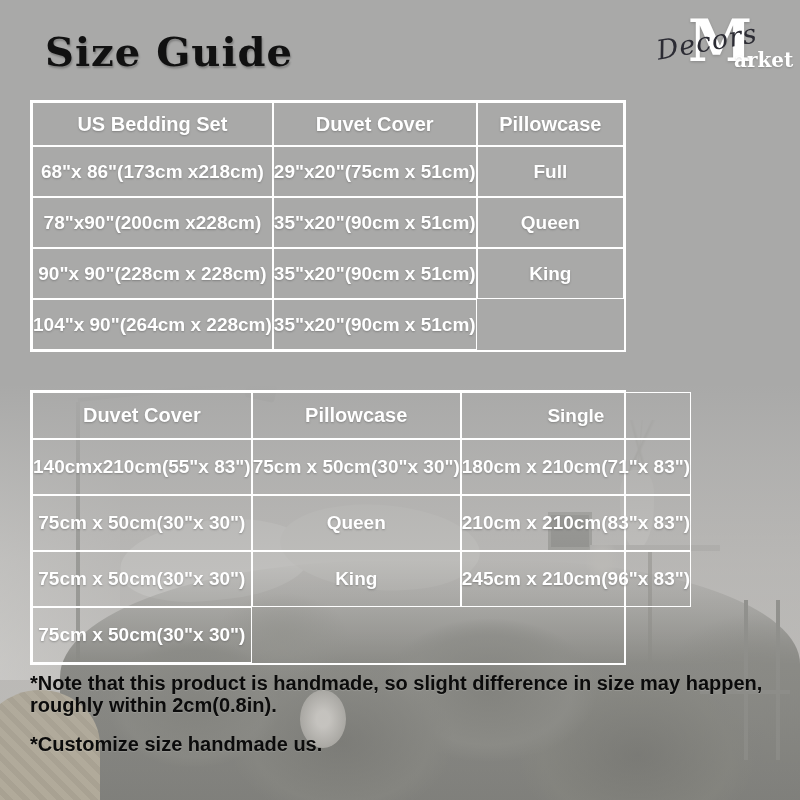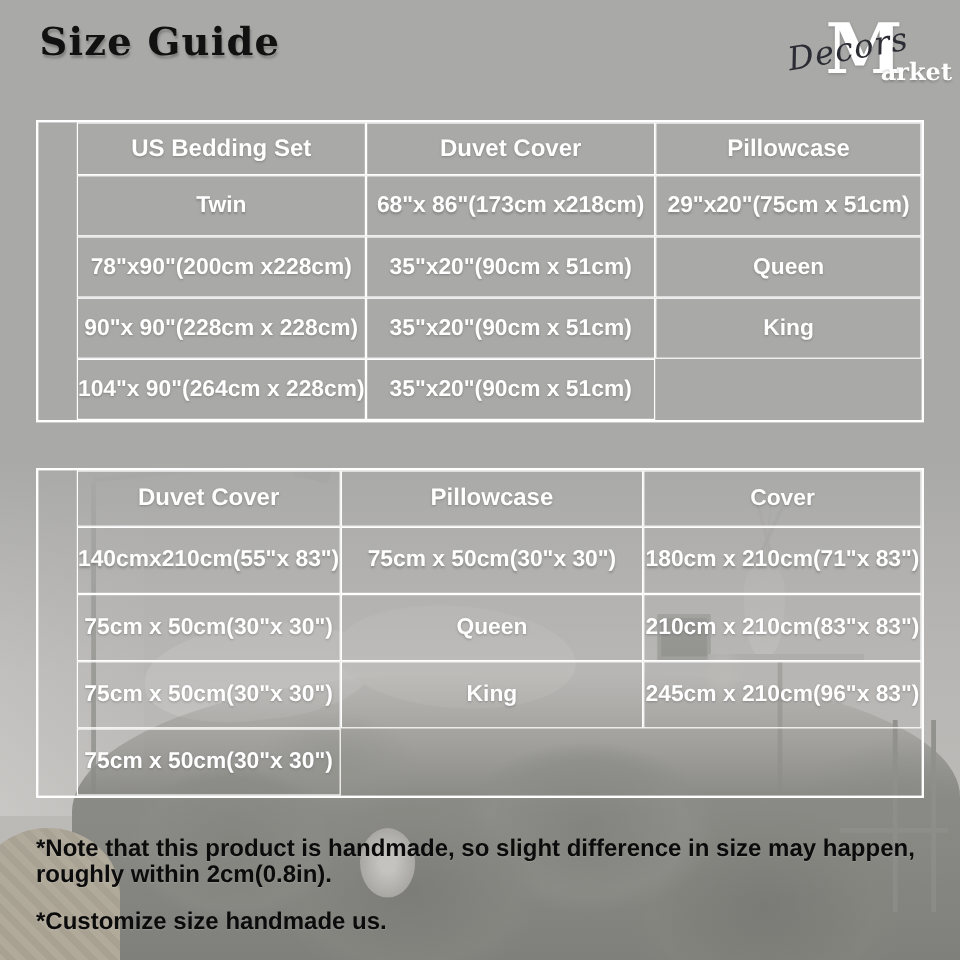--- a/index.html
+++ b/index.html
@@ -40,45 +40,45 @@
   .rack-bar{position:absolute;left:700px;top:690px;width:90px;height:4px;background:#73736c;}
   .basket{position:absolute;left:-20px;top:690px;width:120px;height:110px;background:repeating-linear-gradient(45deg,#b7ab90 0 6px,#a89c82 6px 12px);border-radius:50% 50% 0 0;}
 
   
   .overlay{position:absolute;inset:0;background:linear-gradient(180deg,
       rgba(169,169,168,1) 0%,rgba(169,169,168,1) 48%,
       rgba(169,169,168,0.82) 58%,rgba(169,169,168,0.62) 70%,
       rgba(169,169,168,0.5) 82%,rgba(169,169,168,0.42) 100%);}
 
   
-  .page-title{position:absolute;left:33px;top:16px;margin:0;
+  .page-title{position:absolute;left:33px;top:16px;margin:12px;
     font-family:"DejaVu Serif","Liberation Serif",serif;font-weight:bold;
-    font-size:32px;letter-spacing:1px;color:#111;
+    font-size:40px;letter-spacing:1px;color:#111;
     text-shadow:1px 2px 2px rgba(0,0,0,0.25);}
   .logo{position:absolute;left:642px;top:8px;width:150px;height:72px;}
   .logo-m{position:absolute;left:46px;top:4px;font-family:"DejaVu Serif","Liberation Serif",serif;
     font-weight:bold;font-size:58px;line-height:1;color:#fff;text-shadow:0 1px 3px rgba(0,0,0,0.2);}
   .logo-script{position:absolute;left:14px;top:18px;font-family:"DejaVu Serif","Liberation Serif",serif;
     font-style:italic;font-size:27px;color:#2c2c34;transform:rotate(-10deg);letter-spacing:1px;}
   .logo-rest{position:absolute;left:92px;top:40px;font-family:"DejaVu Serif","Liberation Serif",serif;
     font-weight:bold;font-size:20px;color:#fff;text-shadow:0 1px 2px rgba(0,0,0,0.2);}
 
   
-  .size-table{position:absolute;left:30px;width:740px;display:grid;
-    grid-template-columns:203fr 280fr 257fr;border:2px solid #fff;box-sizing:border-box;padding-left:32px;}
+  .size-table{position:absolute;left:30px;width:596px;display:grid;
+    grid-template-columns:203fr 280fr 257fr;border:2px solid #fff;box-sizing:border-box;}
   .t1{top:100px;grid-template-rows:44px repeat(4,51px);}
   .t2{top:390px;grid-template-rows:47px repeat(4,56px);}
   .cell{display:flex;align-items:center;justify-content:center;border:1px solid #fff;
     color:#fff;font-weight:bold;text-align:center;white-space:nowrap;
     text-shadow:0 1px 2px rgba(70,70,70,0.4);}
   .th{font-size:20px;}
   .td{font-size:19px;}
 
   
-  .notes{position:absolute;left:30px;top:672px;width:748px;color:#0b0b0b;margin-top:24px;}
+  .notes{position:absolute;left:30px;top:672px;width:748px;color:#0b0b0b;}
   .notes p{margin:0;font-weight:bold;font-size:20px;line-height:22px;
     text-shadow:0 1px 1px rgba(255,255,255,0.15);}
   .notes p + p{margin-top:17px;}
 </style>
 </head>
 <body>
 
 <div class="canvas">
 
   <div class="photo">
@@ -110,41 +110,41 @@
     <span class="logo-m">M</span>
     <span class="logo-script">Decors</span>
     <span class="logo-rest">arket</span>
   </div>
 
   <div class="size-table t1">
     <div class="cell th">US Bedding Set</div>
     <div class="cell th">Duvet Cover</div>
     <div class="cell th">Pillowcase</div>
 
-    <div class="cell td">Twin</div>
     <div class="cell td">68"x 86"(173cm x218cm)</div>
     <div class="cell td">29"x20"(75cm x 51cm)</div>
 
+    <div class="cell td">Full</div>
     <div class="cell td">78"x90"(200cm x228cm)</div>
     <div class="cell td">35"x20"(90cm x 51cm)</div>
 
     <div class="cell td">Queen</div>
     <div class="cell td">90"x 90"(228cm x 228cm)</div>
     <div class="cell td">35"x20"(90cm x 51cm)</div>
 
     <div class="cell td">King</div>
     <div class="cell td">104"x 90"(264cm x 228cm)</div>
     <div class="cell td">35"x20"(90cm x 51cm)</div>
   </div>
 
   <div class="size-table t2">
     <div class="cell th">Duvet Cover</div>
     <div class="cell th">Pillowcase</div>
 
-    <div class="cell td">Cover</div>
+    <div class="cell td">Single</div>
     <div class="cell td">140cmx210cm(55"x 83")</div>
     <div class="cell td">75cm x 50cm(30"x 30")</div>
 
     <div class="cell td">180cm x 210cm(71"x 83")</div>
     <div class="cell td">75cm x 50cm(30"x 30")</div>
 
     <div class="cell td">Queen</div>
     <div class="cell td">210cm x 210cm(83"x 83")</div>
     <div class="cell td">75cm x 50cm(30"x 30")</div>
 

